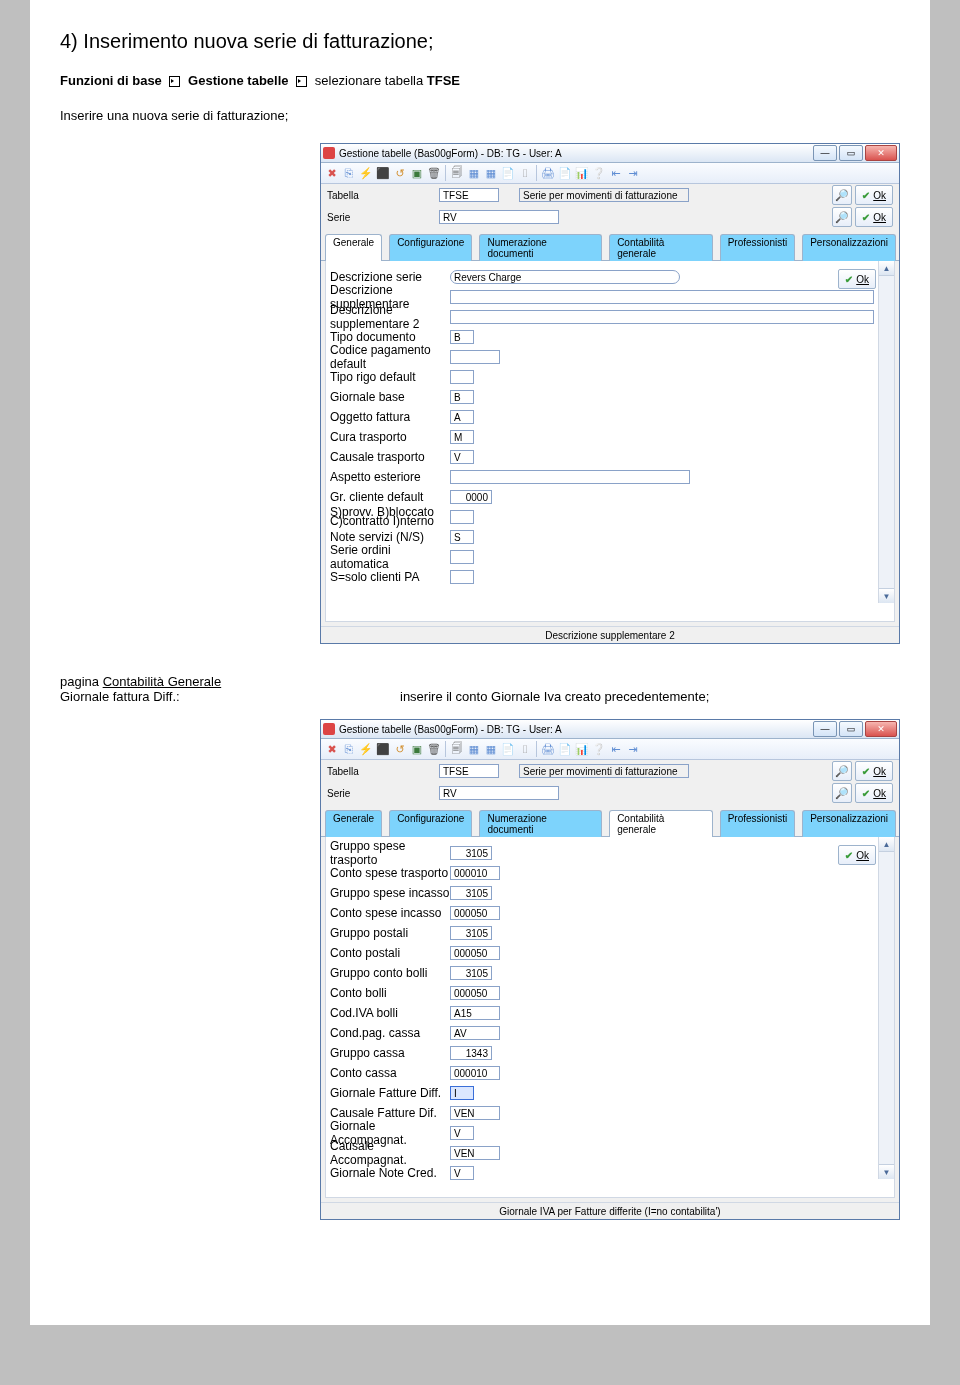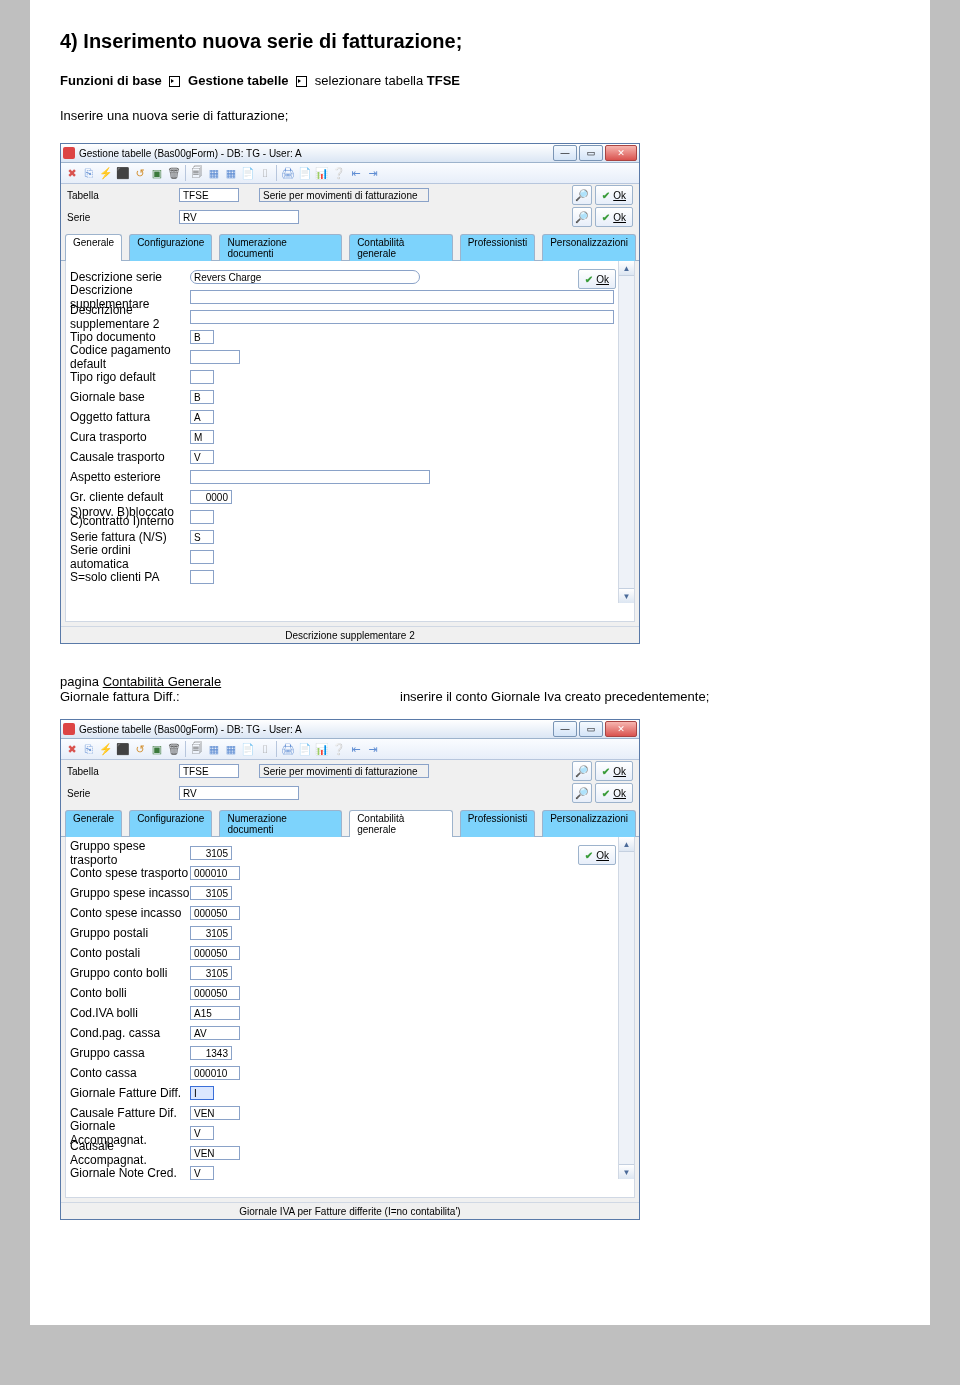--- a/index.html
+++ b/index.html
@@ -1,28 +1,28 @@
 <!DOCTYPE html>
 <html><head>
 <meta charset="utf-8">
 <style>
   html,body{margin:0;padding:0;background:#bfbfbf;font-family:"Segoe UI",Tahoma,Verdana,sans-serif;color:#000}
   .page{width:900px;min-height:1325px;margin:0 auto;background:#fff;padding:30px;box-sizing:border-box}
-  h2.step{font-size:20px;font-weight:bold;margin:0 0 20px 0}
+  h2.step{font-size:20px;font-weight:normal;margin:0 0 20px 0}
   .breadcrumb{font-size:13px;margin-bottom:20px}
   .breadcrumb b{font-weight:bold}
   .arrow{display:inline-block;width:9px;height:9px;border:1px solid #000;position:relative;margin:0 4px;vertical-align:middle}
   .arrow:before{content:"";position:absolute;left:1px;top:2px;width:0;height:0;border-top:2px solid transparent;border-bottom:2px solid transparent;border-left:3px solid #000}
   .instr{font-size:13px;margin-bottom:20px}
   .section-label{font-size:13px;margin:30px 0 0 0}
   .section-label .und{text-decoration:underline}
   .section-sub{font-size:13px;margin:0 0 15px 0;display:flex}
   .section-sub .lab{width:340px}
 
-  .winwrap{display:flex;justify-content:flex-start}
+  .winwrap{display:flex;justify-content:flex-end}
 
   .window{width:580px;border:1px solid #5a7aa8;background:#f0f0f0;box-sizing:border-box;font-size:10px;color:#000}
   .titlebar{height:18px;background:linear-gradient(#fff,#dbe6f4);display:flex;align-items:center;padding:0 2px;border-bottom:1px solid #9db3cc}
   .titlebar .ticon{width:12px;height:12px;background:#d44;border-radius:2px;margin-right:4px}
   .titlebar .ttext{flex:1;font-size:10px}
   .winbtns{display:flex;gap:2px}
   .winbtn{width:22px;height:14px;border:1px solid #7a95b5;background:linear-gradient(#f5faff,#d4e4f7);border-radius:2px;display:flex;align-items:center;justify-content:center;font-size:9px;line-height:1}
   .winbtn.close{background:linear-gradient(#f7b6b0,#d9534f);border-color:#a94442;color:#fff;width:30px}
 
   .toolbar{height:20px;background:linear-gradient(#fafcff,#e7eef9);border-bottom:1px solid #b7c6dd;display:flex;align-items:center;padding:0 3px;gap:1px}
@@ -197,21 +197,21 @@
           </div>
       <div class="prow">
             <span class="plab">Gr. cliente default</span>
             <input class="num" value="0000" style="">
           </div>
       <div class="prow">
             <span class="plab" style="width:120px;line-height:9px">S)provv. B)bloccato C)contratto I)nterno</span>
             <input class="sm" value="" style="">
           </div>
       <div class="prow">
-            <span class="plab">Serie fattura (N/S)</span>
+            <span class="plab">Note servizi (N/S)</span>
             <input class="sm" value="S" style="">
           </div>
       <div class="prow">
             <span class="plab">Serie ordini automatica</span>
             <input class="sm" value="" style="">
           </div>
       <div class="prow">
             <span class="plab">S=solo clienti PA</span>
             <input class="sm" value="" style="">
           </div>

